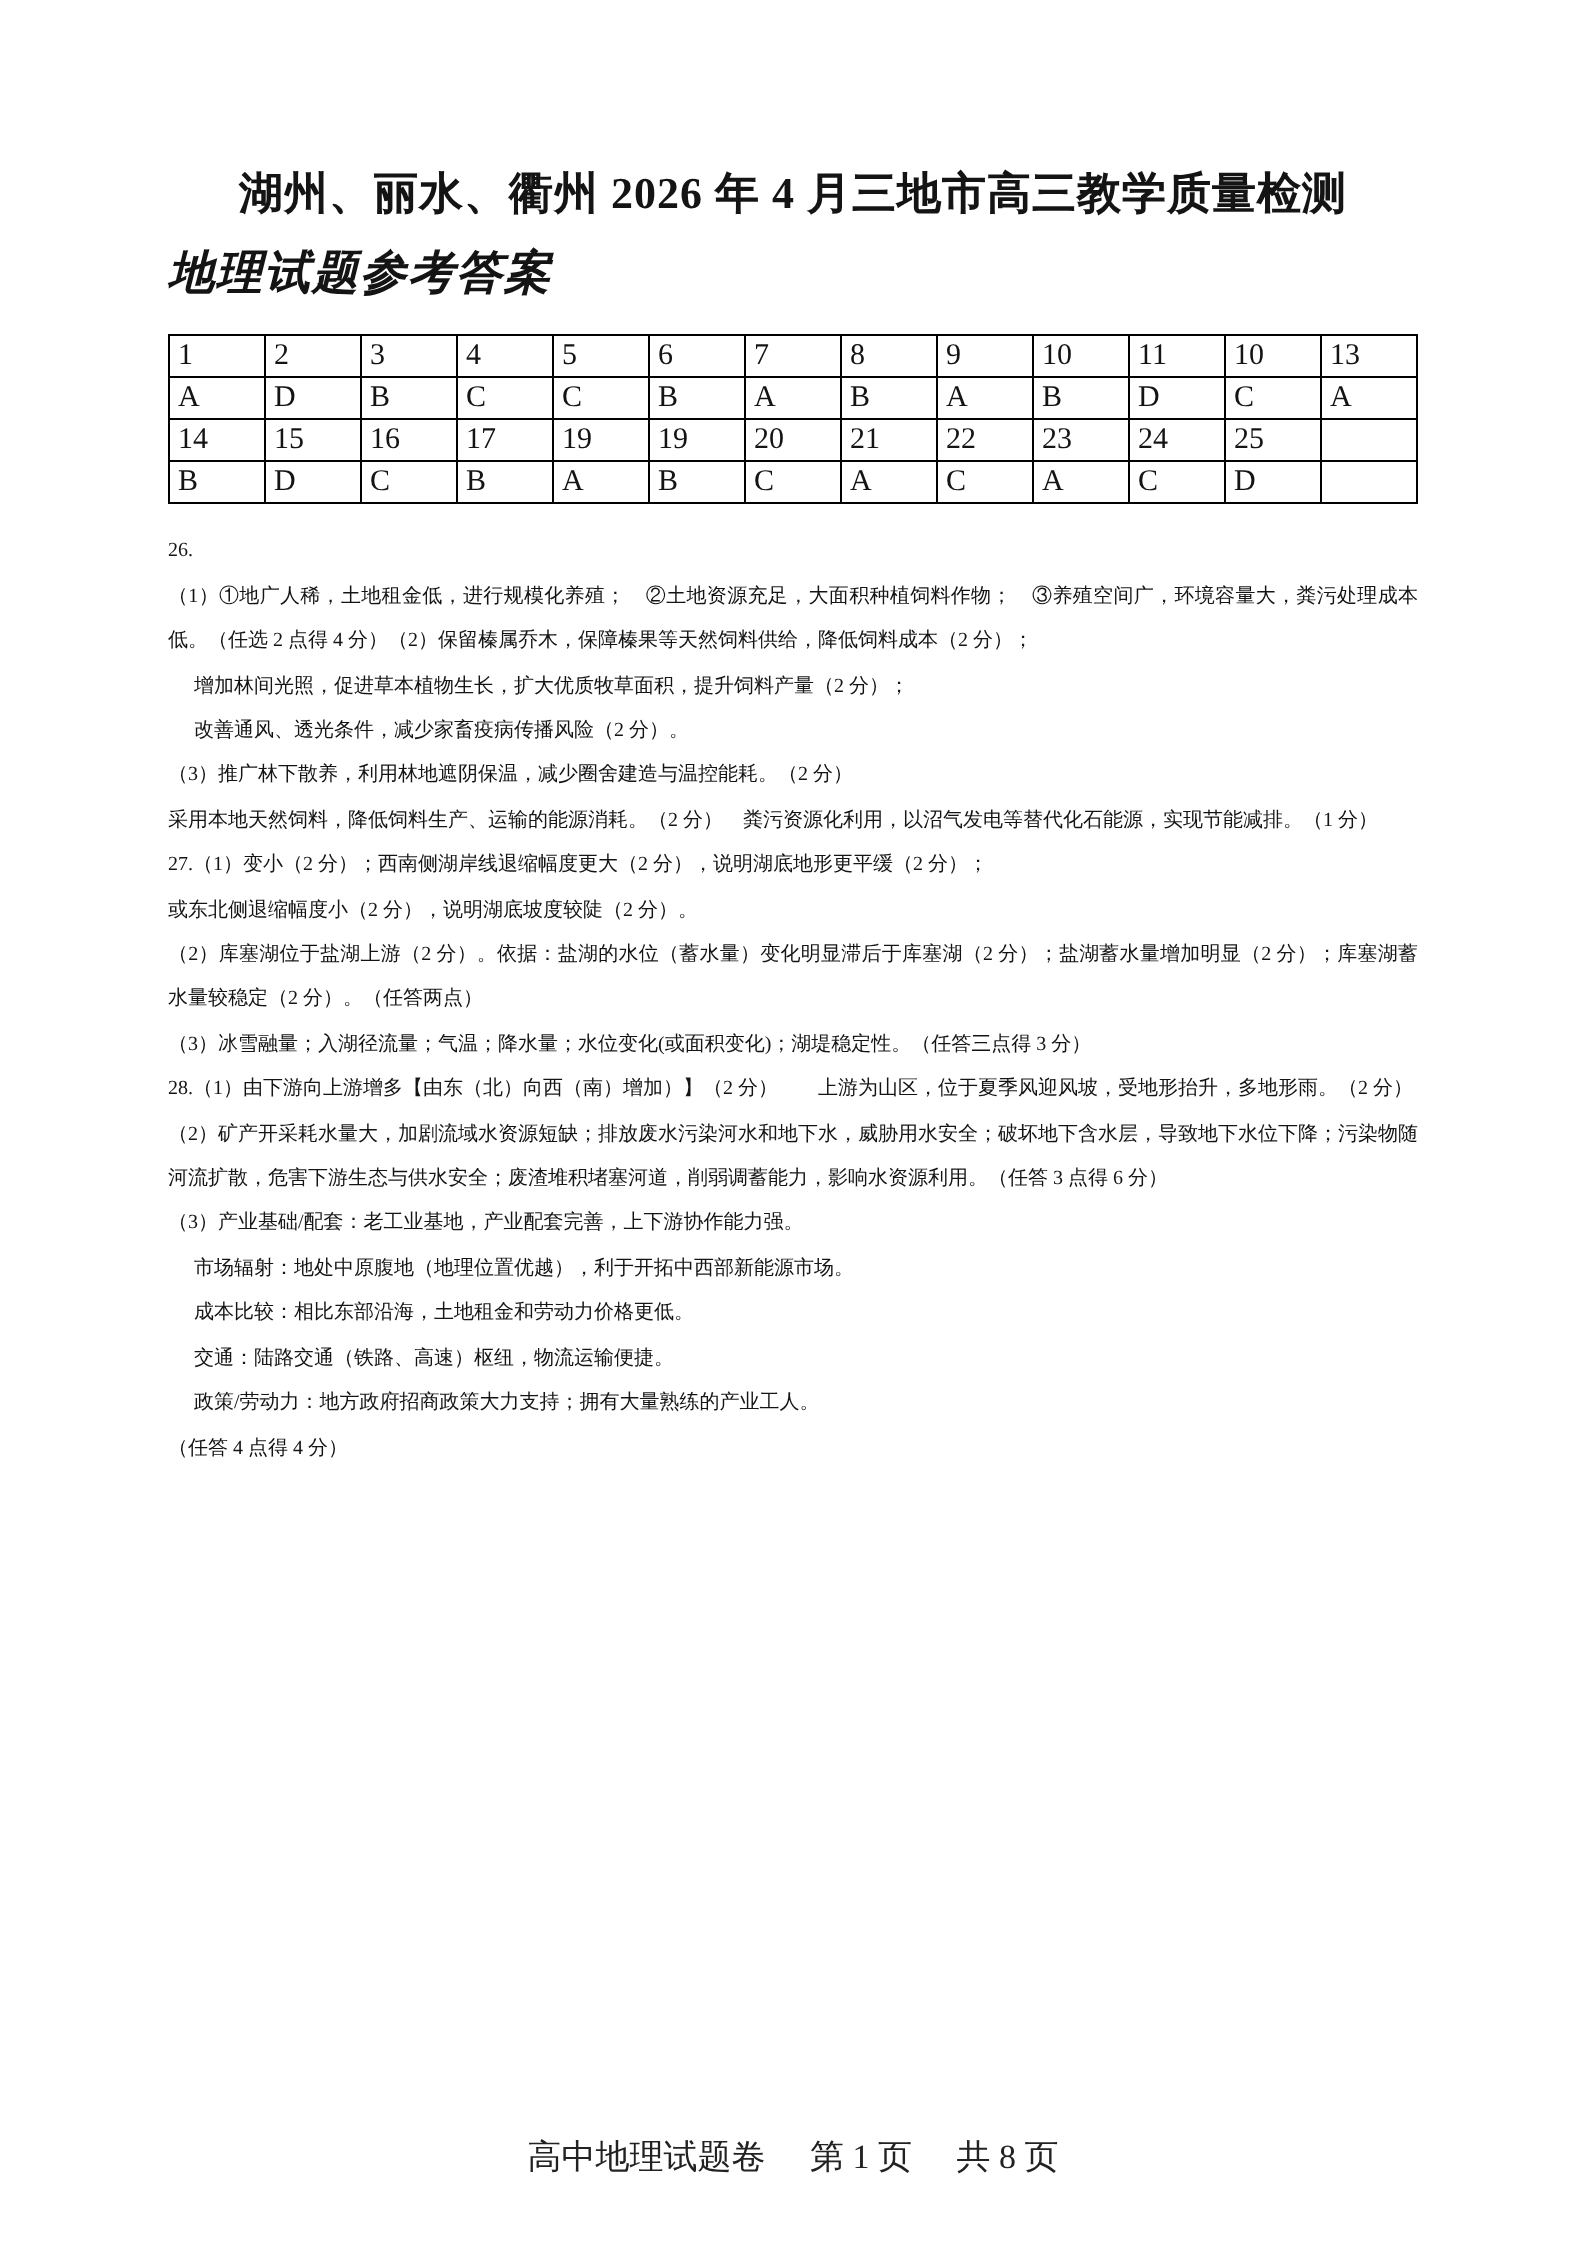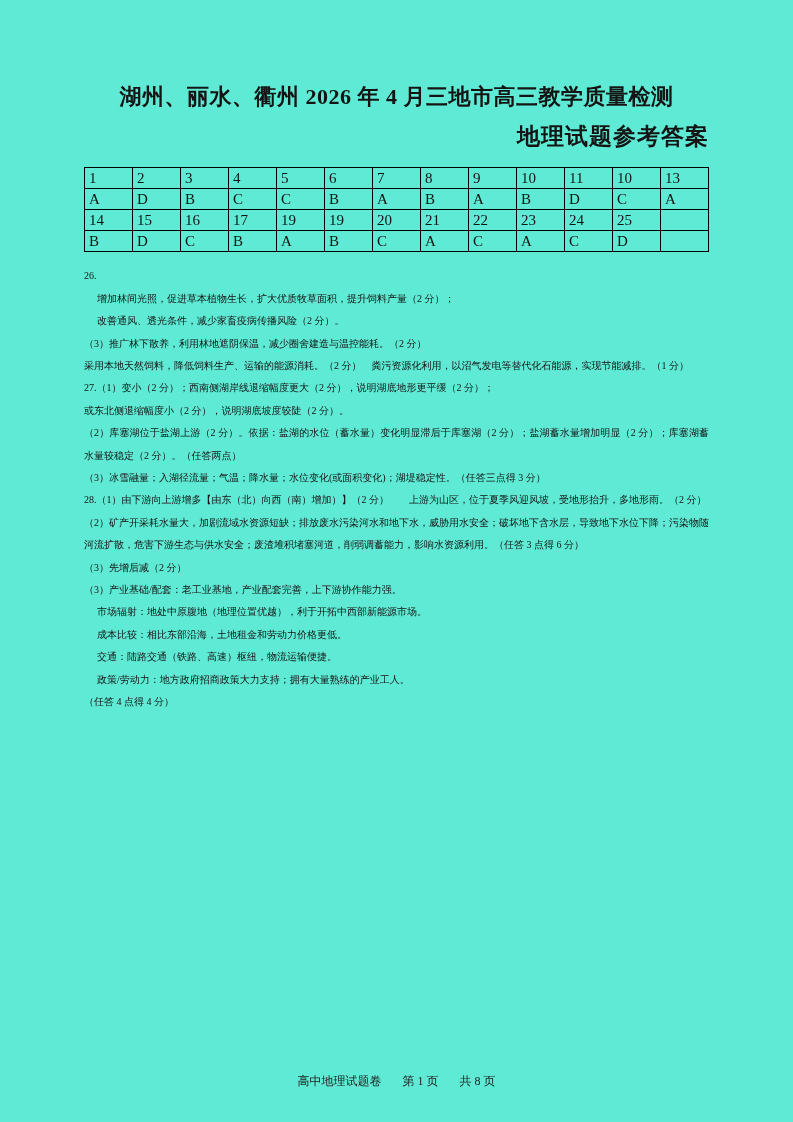--- a/index.html
+++ b/index.html
@@ -2,39 +2,40 @@
 <html><head>
 <meta charset="utf-8">
 <style>
   * { margin:0; padding:0; box-sizing:border-box; }
   html,body { background:#e8e8e8; }
   body { font-family:"Liberation Serif","DejaVu Serif",serif; }
   .sheet {
     position:relative;
     width:793px; height:1122px;
     margin:0 auto;
-    background:#5eead4;
+    background:#ffffff;
     color:#141414;
     overflow:hidden;
   }
   .page-inner { position:absolute; top:84px; left:84px; right:84px; }
 
   .doc-title {
     text-align:center;
     font-size:22px;
     font-weight:bold;
     line-height:1.2;
     letter-spacing:0.5px;
   }
   .doc-subtitle {
-    text-align:right;
+    text-align:left;
     font-size:23px;
     font-weight:bold;
     margin-top:11px;
     letter-spacing:1px;
+    font-style:italic;
   }
 
   table.answer-table {
     margin-top:15px;
     width:100%;
     border-collapse:collapse;
     table-layout:fixed;
   }
   table.answer-table td {
     border:1px solid #000;
@@ -55,21 +56,21 @@
     text-align:justify;
   }
   .para { }
   .para.indent { padding-left:13px; }
 
   .page-footer {
     position:absolute;
     bottom:32px;
     left:0; right:0;
     text-align:center;
-    font-size:12px;
+    font-size:17px;
     color:#222;
   }
   .page-footer span { margin:0 9px; }
 </style>
 </head>
 <body>
 
 <div class="sheet">
   <div class="page-inner">
 
@@ -137,31 +138,31 @@
             <td>A</td>
             <td>C</td>
             <td>D</td>
             <td></td>
           </tr>
         </tbody>
     </table>
 
     <div class="answers-body">
         <div class="para">26.</div>
+        <div class="para">（1）①地广人稀，土地租金低，进行规模化养殖；　②土地资源充足，大面积种植饲料作物；　③养殖空间广，环境容量大，粪污处理成本低。（任选 2 点得 4 分）（2）保留榛属乔木，保障榛果等天然饲料供给，降低饲料成本（2 分）；</div>
         <div class="para indent">增加林间光照，促进草本植物生长，扩大优质牧草面积，提升饲料产量（2 分）；</div>
         <div class="para indent">改善通风、透光条件，减少家畜疫病传播风险（2 分）。</div>
         <div class="para">（3）推广林下散养，利用林地遮阴保温，减少圈舍建造与温控能耗。（2 分）</div>
         <div class="para">采用本地天然饲料，降低饲料生产、运输的能源消耗。（2 分）　粪污资源化利用，以沼气发电等替代化石能源，实现节能减排。（1 分）</div>
         <div class="para">27.（1）变小（2 分）；西南侧湖岸线退缩幅度更大（2 分），说明湖底地形更平缓（2 分）；</div>
         <div class="para">或东北侧退缩幅度小（2 分），说明湖底坡度较陡（2 分）。</div>
         <div class="para">（2）库塞湖位于盐湖上游（2 分）。依据：盐湖的水位（蓄水量）变化明显滞后于库塞湖（2 分）；盐湖蓄水量增加明显（2 分）；库塞湖蓄水量较稳定（2 分）。（任答两点）</div>
         <div class="para">（3）冰雪融量；入湖径流量；气温；降水量；水位变化(或面积变化)；湖堤稳定性。（任答三点得 3 分）</div>
         <div class="para">28.（1）由下游向上游增多【由东（北）向西（南）增加）】（2 分）　　上游为山区，位于夏季风迎风坡，受地形抬升，多地形雨。（2 分）</div>
         <div class="para">（2）矿产开采耗水量大，加剧流域水资源短缺；排放废水污染河水和地下水，威胁用水安全；破坏地下含水层，导致地下水位下降；污染物随河流扩散，危害下游生态与供水安全；废渣堆积堵塞河道，削弱调蓄能力，影响水资源利用。（任答 3 点得 6 分）</div>
-        <div class="para">（3）先增后减（2 分）</div>
         <div class="para">（3）产业基础/配套：老工业基地，产业配套完善，上下游协作能力强。</div>
         <div class="para indent">市场辐射：地处中原腹地（地理位置优越），利于开拓中西部新能源市场。</div>
         <div class="para indent">成本比较：相比东部沿海，土地租金和劳动力价格更低。</div>
         <div class="para indent">交通：陆路交通（铁路、高速）枢纽，物流运输便捷。</div>
         <div class="para indent">政策/劳动力：地方政府招商政策大力支持；拥有大量熟练的产业工人。</div>
         <div class="para">（任答 4 点得 4 分）</div>
       </div>
 
   </div>
 

